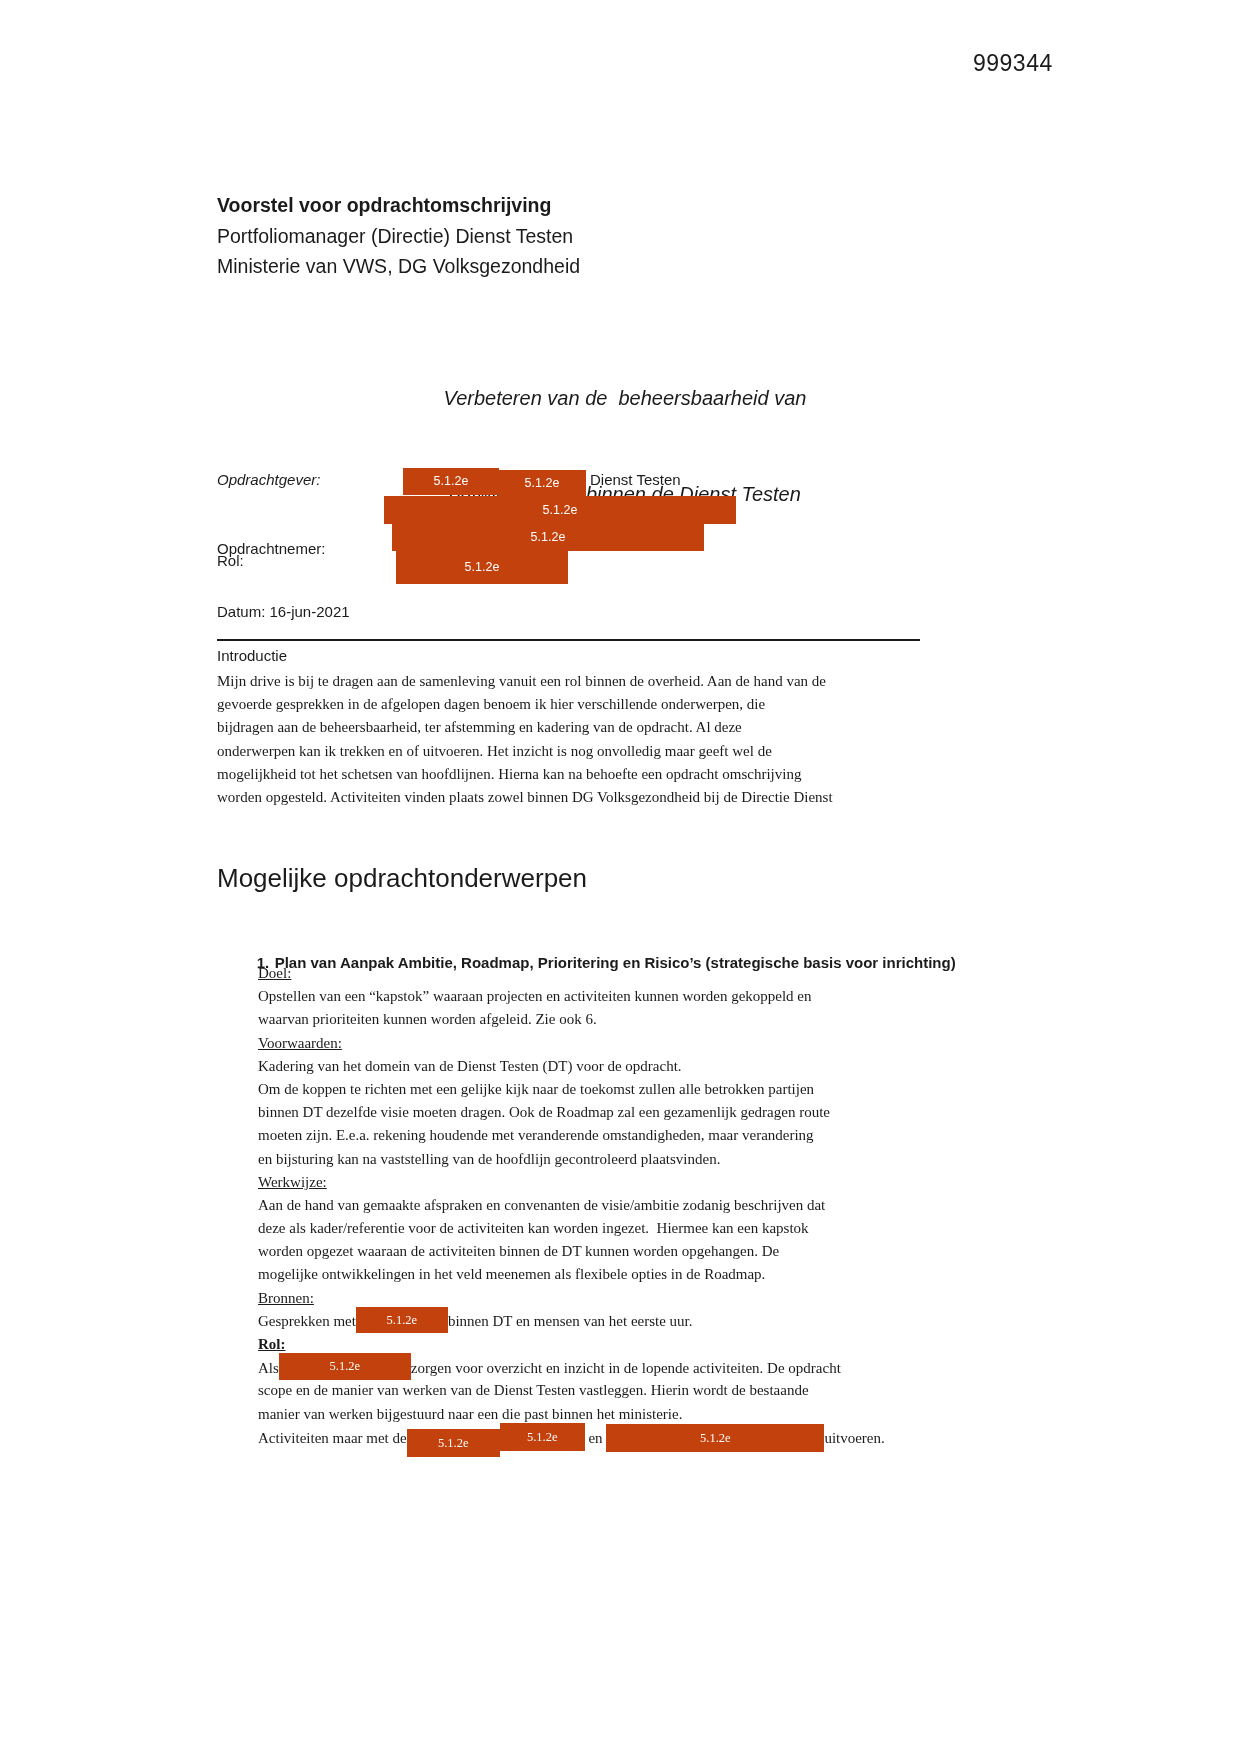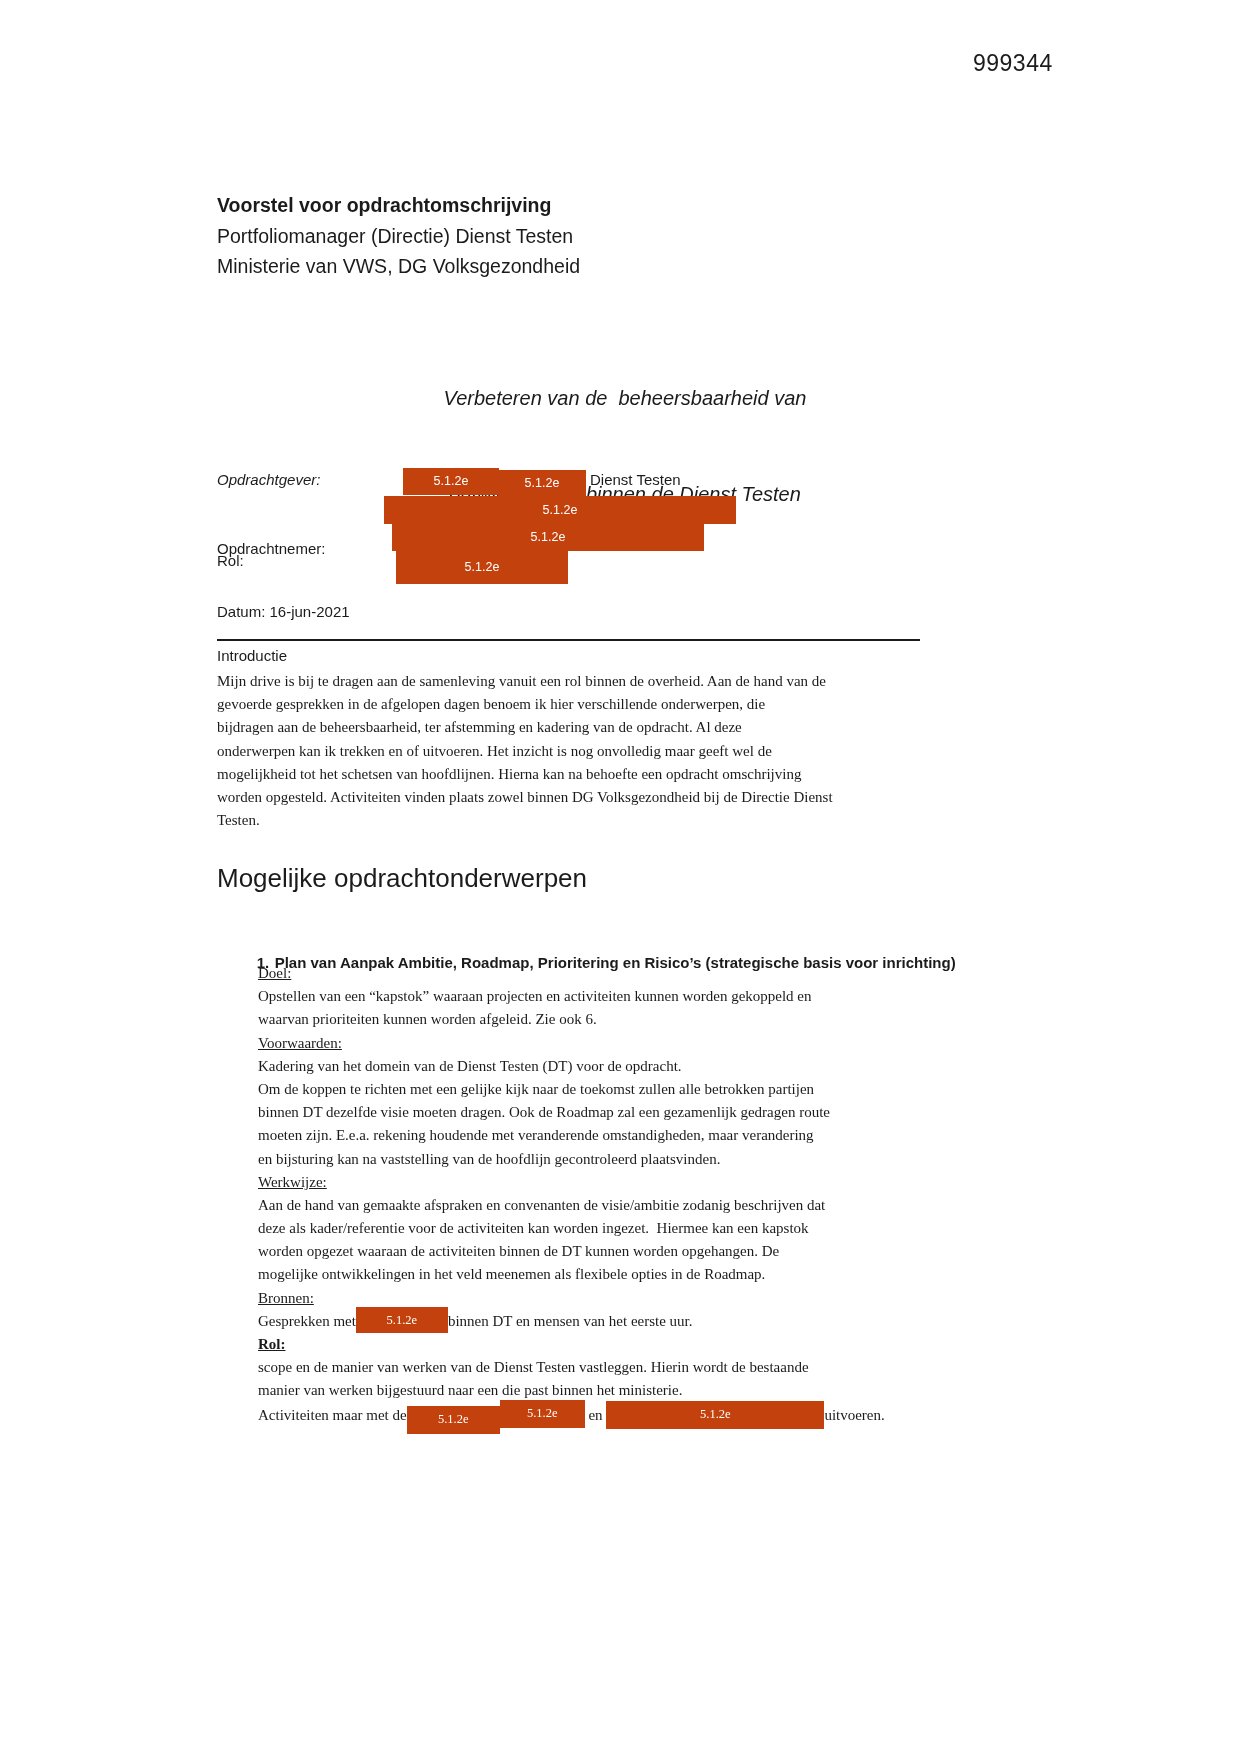--- a/index.html
+++ b/index.html
@@ -72,21 +72,20 @@
 
   <div class="abs section-label" style="top:647px;left:217px;">Introductie</div>
 
   <div class="abs tlines" id="intro-lines" style="top:670px;left:217px;">
       <div class="tline">Mijn drive is bij te dragen aan de samenleving vanuit een rol binnen de overheid. Aan de hand van de</div>
       <div class="tline">gevoerde gesprekken in de afgelopen dagen benoem ik hier verschillende onderwerpen, die</div>
       <div class="tline">bijdragen aan de beheersbaarheid, ter afstemming en kadering van de opdracht. Al deze</div>
       <div class="tline">onderwerpen kan ik trekken en of uitvoeren. Het inzicht is nog onvolledig maar geeft wel de</div>
       <div class="tline">mogelijkheid tot het schetsen van hoofdlijnen. Hierna kan na behoefte een opdracht omschrijving</div>
       <div class="tline">worden opgesteld. Activiteiten vinden plaats zowel binnen DG Volksgezondheid bij de Directie Dienst</div>
-      <div class="tline">Testen.</div>
     </div>
 
   <div class="abs big-heading">Mogelijke opdrachtonderwerpen</div>
 
   <div class="abs item-row">
     <span class="item-number">1.</span><span>Plan van Aanpak Ambitie, Roadmap, Prioritering en Risico’s (strategische basis voor inrichting)</span>
   </div>
 
   <div class="abs tlines" id="item-lines" style="top:962px;left:258px;">
       <div class="tline"><span class="lbl-underline">Doel:</span></div>
@@ -99,18 +98,19 @@
       <div class="tline">moeten zijn. E.e.a. rekening houdende met veranderende omstandigheden, maar verandering</div>
       <div class="tline">en bijsturing kan na vaststelling van de hoofdlijn gecontroleerd plaatsvinden.</div>
       <div class="tline"><span class="lbl-underline">Werkwijze:</span></div>
       <div class="tline">Aan de hand van gemaakte afspraken en convenanten de visie/ambitie zodanig beschrijven dat</div>
       <div class="tline">deze als kader/referentie voor de activiteiten kan worden ingezet.  Hiermee kan een kapstok</div>
       <div class="tline">worden opgezet waaraan de activiteiten binnen de DT kunnen worden opgehangen. De</div>
       <div class="tline">mogelijke ontwikkelingen in het veld meenemen als flexibele opties in de Roadmap.</div>
       <div class="tline"><span class="lbl-underline">Bronnen:</span></div>
       <div class="tline"><span>Gesprekken met</span><span class="redact" style="width: 92px; height: 26px; top: -3px;">5.1.2e</span><span>binnen DT en mensen van het eerste uur.</span></div>
       <div class="tline"><span class="lbl-underline lbl-bold">Rol:</span></div>
+      <div class="tline"><span>Als</span><span class="redact" style="width: 132px; height: 27px; top: -3px;">5.1.2e</span><span>zorgen voor overzicht en inzicht in de lopende activiteiten. De opdracht</span></div>
       <div class="tline">scope en de manier van werken van de Dienst Testen vastleggen. Hierin wordt de bestaande</div>
       <div class="tline">manier van werken bijgestuurd naar een die past binnen het ministerie.</div>
       <div class="tline"><span>Activiteiten maar met de</span><span class="redact" style="width: 93px; height: 28px; top: 3px;">5.1.2e</span><span class="redact" style="width: 85px; height: 28px; top: -3px;">5.1.2e</span><span> en </span><span class="redact" style="width: 218px; height: 28px; top: -2px;">5.1.2e</span><span>uitvoeren.</span></div>
     </div>
 
 </div>
 
 </body></html>

